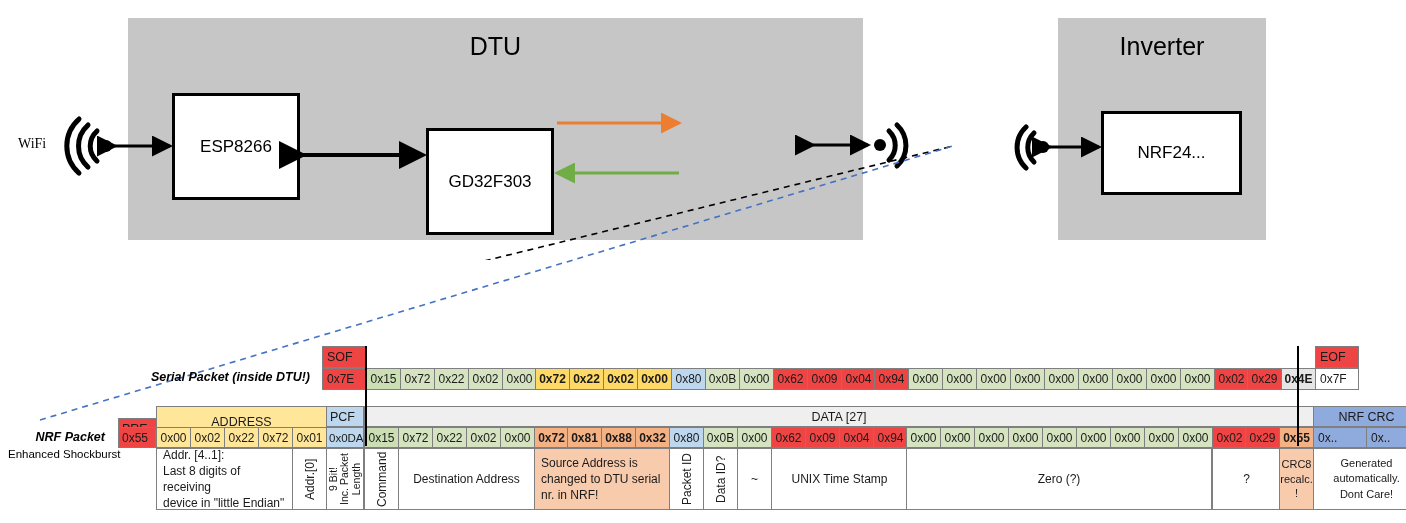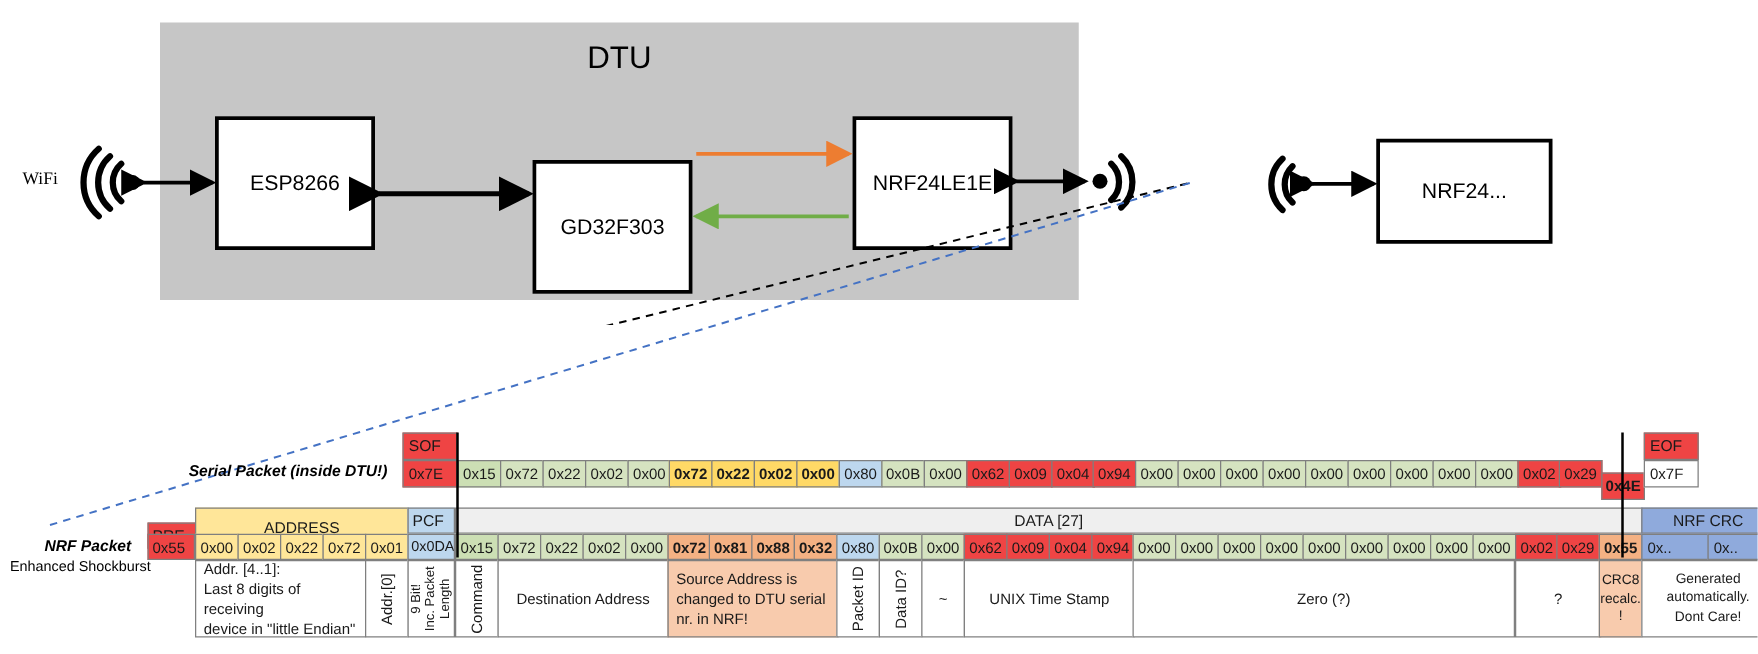--- a/index.html
+++ b/index.html
@@ -67,48 +67,48 @@
     writing-mode:vertical-rl; transform:rotate(180deg);
     font-size:12px; justify-content:center; align-items:center;
   }
 
   .thickline { position:absolute; background:#000; }
 
   
   .c-grey   { background:#ef4444; }
   .c-green  { background:#d5e3c0; }
   .c-green2 { background:#ccdfb4; }
-  .c-gold   { background:#ef4444;margin-top:10px; }
+  .c-gold   { background:#e5e5e5; }
   .c-gold2  { background:#ffd966; }
   .c-yellow2{ background:#ffe699; }
   .c-blue   { background:#bdd7ee; }
   .c-blue2  { background:#8faadc; }
   .c-orange { background:#f8cbad; }
   .c-orange2{ background:#f4b183; }
   .c-white  { background:#ffffff; }
   .c-lgrey  { background:#efefef; }
 </style>
 </head>
 <body>
 
 <div id="block-diagram">
 
   <div class="enclosure" style="left:128px; top:18px; width:735px; height:222px;">
     <div class="enclosure-title">DTU</div>
   </div>
 
+  <div class="enclosure" style="left:1058px; top:18px; width:208px; height:222px;">
+    <div class="enclosure-title">Inverter</div>
+  </div>
 
   <div class="chip" style="left:172px; top:93px; width:128px; height:107px;">
     <span>ESP8266</span>
   </div>
   <div class="chip" style="left:426px; top:93px; width:128px; height:107px;margin-top:35px;">
     <span>GD32F303</span>
-  </div>
-  <div class="chip" style="left:682px; top:93px; width:128px; height:107px;">
-    <span>NRF24LE1E</span>
   </div>
   <div class="chip" style="left:1101px; top:111px; width:141px; height:84px;">
     <span>NRF24...</span>
   </div>
 
   <div class="wifi-label" style="left:18px; top:136px;">WiFi</div>
 
   <svg class="arrow-svg" viewBox="0 0 1406 260">
     <defs>
       <marker id="ah-blk" markerWidth="7" markerHeight="7" refX="6" refY="3.5" orient="auto">

